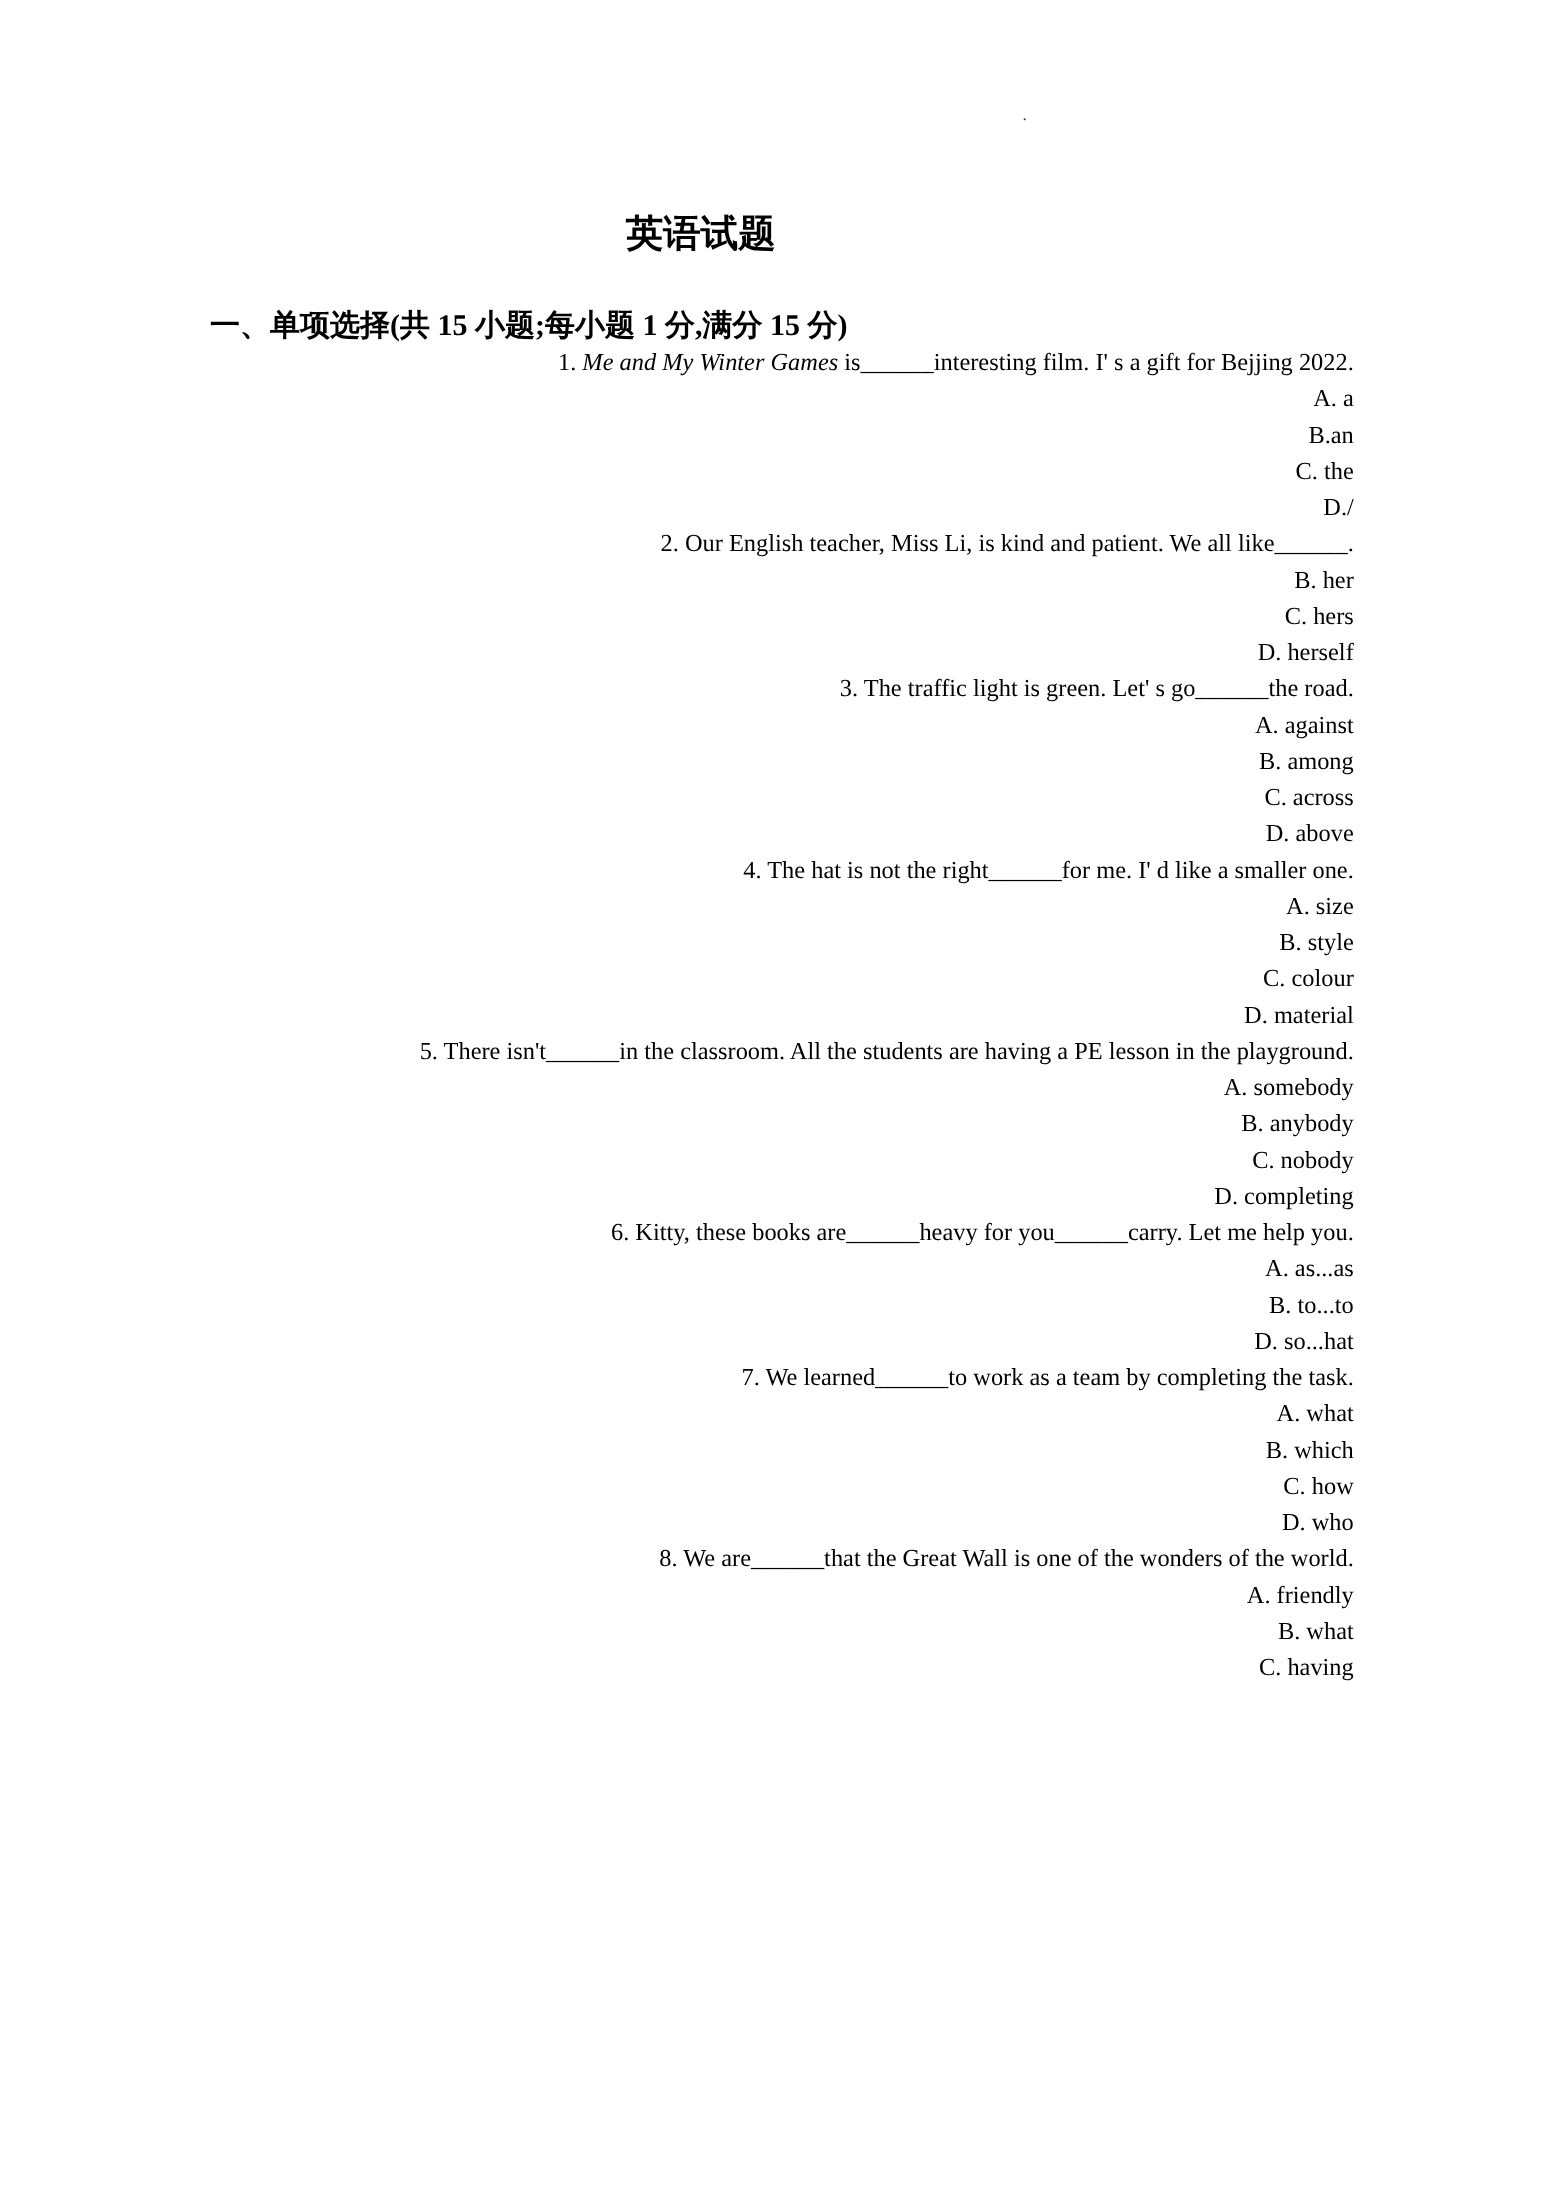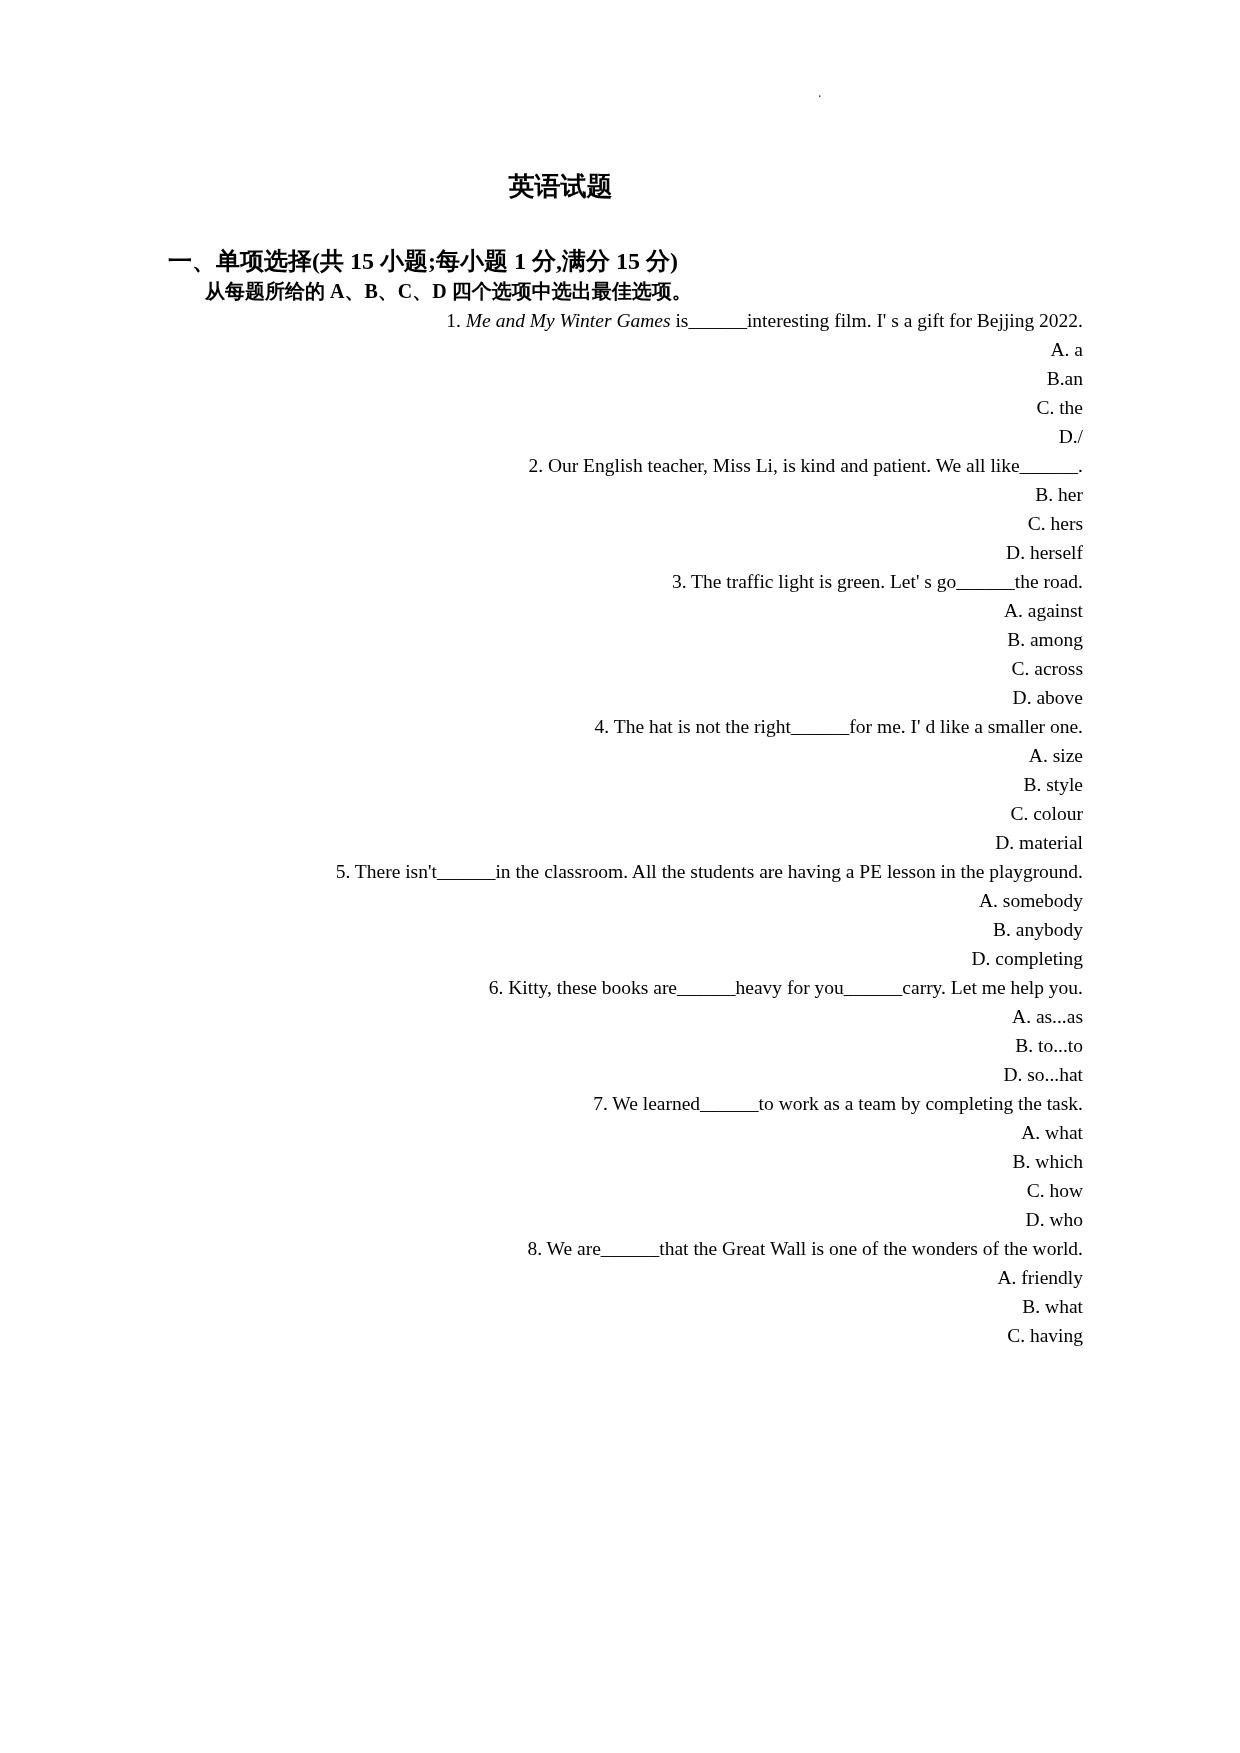--- a/index.html
+++ b/index.html
@@ -27,24 +27,24 @@
   .content {
     position: absolute;
     left: 168px;
     top: 168px;
     width: 915px;
   }
   .title {
     margin: 0 0 38px 0;
     padding-right: 130px;
     text-align: center;
-    font-size: 26px;
+    font-size: 30px;
     font-weight: bold;
     line-height: 40px;
-    font-family: Liberation Mono, monospace;
+    font-family: Liberation Serif, serif;
   }
   .section-header {
     font-size: 24px;
     font-weight: bold;
     line-height: 30px;
   }
   .section-instruction {
     font-size: 20px;
     font-weight: bold;
     line-height: 30px;
@@ -67,21 +67,20 @@
   }
 </style>
 </head>
 <body>
 
 <div class="page">
   <div class="stray-mark">.</div>
   <div class="content">
     <h1 class="title">英语试题</h1>
     <div class="section-header">一、单项选择(共 15 小题;每小题 1 分,满分 15 分)</div>
-    <div class="section-instruction">从每题所给的 A、B、C、D 四个选项中选出最佳选项。</div>
     <div id="questions">
         <div class="question">
           <div class="line stem"><span>1. </span><span class="italic">Me and My Winter Games</span><span> is______interesting film. I' s a gift for Bejjing 2022.</span></div>
           <div class="line option">A. a</div>
           <div class="line option">B.an</div>
           <div class="line option">C. the</div>
           <div class="line option">D./</div>
         </div>
         <div class="question">
           <div class="line stem"><span>2. </span><span>Our English teacher, Miss Li, is kind and patient. We all like______.</span></div>
@@ -100,20 +99,21 @@
           <div class="line stem"><span>4. </span><span>The hat is not the right______for me. I' d like a smaller one.</span></div>
           <div class="line option">A. size</div>
           <div class="line option">B. style</div>
           <div class="line option">C. colour</div>
           <div class="line option">D. material</div>
         </div>
         <div class="question">
           <div class="line stem"><span>5. </span><span>There isn't______in the classroom. All the students are having a PE lesson in the playground.</span></div>
           <div class="line option">A. somebody</div>
           <div class="line option">B. anybody</div>
+          <div class="line option">C. nobody</div>
           <div class="line option">D. completing</div>
         </div>
         <div class="question">
           <div class="line stem"><span>6. </span><span>Kitty, these books are______heavy for you______carry. Let me help you.</span></div>
           <div class="line option">A. as...as</div>
           <div class="line option">B. to...to</div>
           <div class="line option">D. so...hat</div>
         </div>
         <div class="question">
           <div class="line stem"><span>7. </span><span>We learned______to work as a team by completing the task.</span></div>

